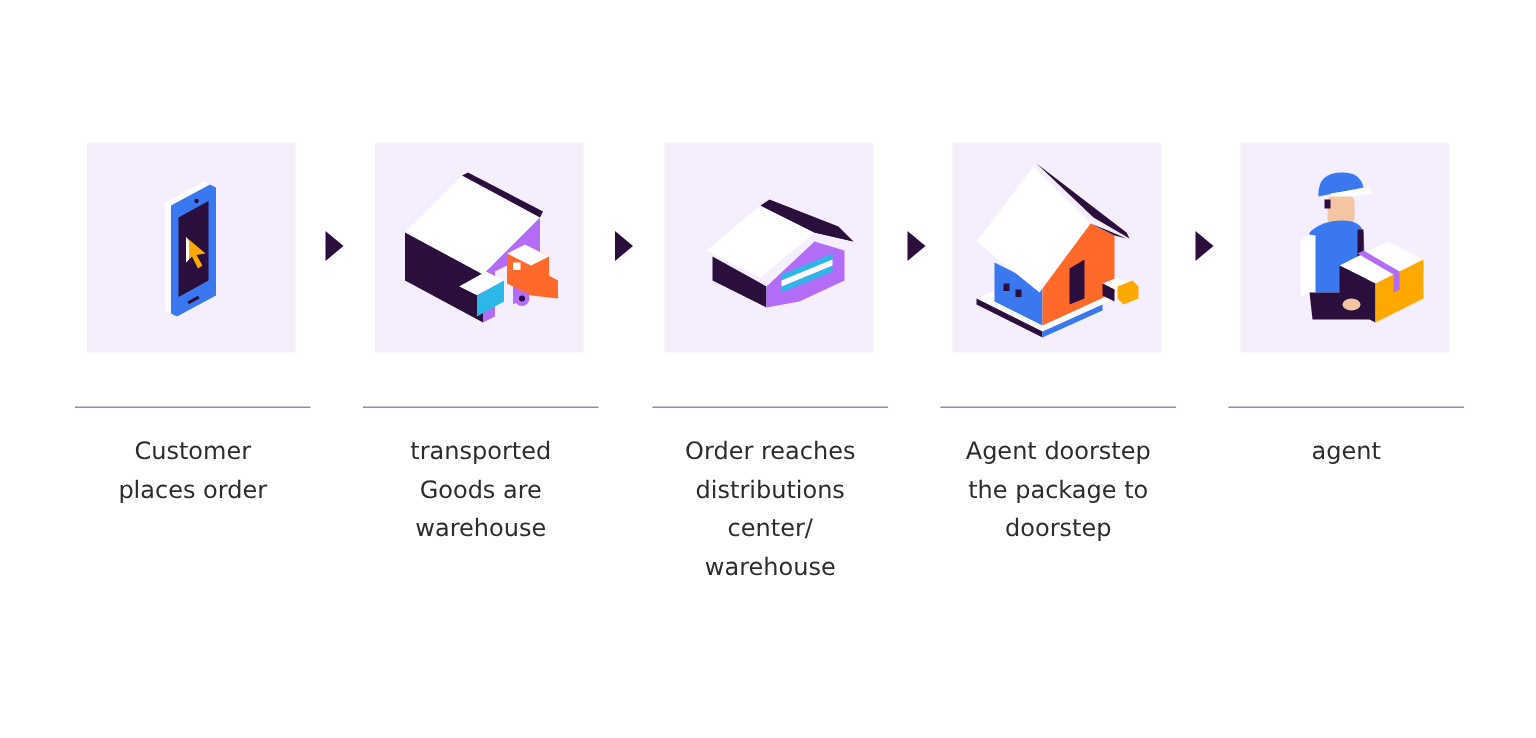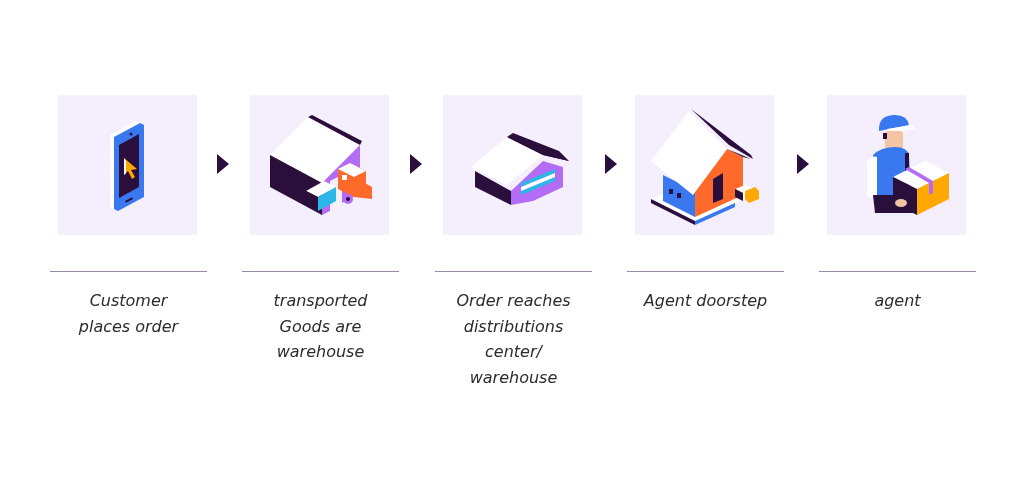--- a/index.html
+++ b/index.html
@@ -2,21 +2,21 @@
 <html><head>
 <meta charset="utf-8">
 <style>
   html, body { margin:0; padding:0; background:#ffffff; }
   body { width:1024px; height:492px; position:relative; overflow:hidden; font-family:"DejaVu Sans", sans-serif; }
   .step { position:absolute; top:95px; width:157px; }
   .tile { position:absolute; left:8px; top:0; width:139px; height:140px; background:#f5effd; }
   .tile svg { position:absolute; left:0; top:0; width:139px; height:140px; }
   .rule { position:absolute; left:0; top:176px; width:157px; height:1px; background:#9a8aa6; }
   .label { position:absolute; left:0; top:193px; width:157px; text-align:center; font-size:16px; line-height:25.5px; color:#2c2c2c; }
-  .label span { display:block;font-style:italic; }
+  .label span { display:block; }
   .arrow { position:absolute; top:154px; width:0; height:0; border-top:10px solid transparent; border-bottom:10px solid transparent; border-left:12px solid #2a0f3c; }
 </style>
 </head>
 <body>
 
 <div class="step" style="left:50px;">
   <div class="tile">
     <svg viewBox="0 0 139 140">
       <polygon points="52,40 78,26 82,28 82,100 56,114 52,112" fill="#ffffff"></polygon>
       <polygon points="56,42 82,28 86,30 86,102 60,116 56,114" fill="#3a78f0"></polygon>
@@ -103,20 +103,22 @@
       <rect x="34" y="94" width="4" height="5" fill="#2a0f3c"></rect>
       <rect x="42" y="98" width="4" height="5" fill="#2a0f3c"></rect>
       <polygon points="100,94 110,90 118,94 108,98" fill="#ffffff"></polygon>
       <polygon points="100,94 108,98 108,106 100,102" fill="#2a0f3c"></polygon>
       <polygon points="110,96 120,92 124,96 124,104 114,108 110,104" fill="#ffa800"></polygon>
     </svg>
   </div>
   <div class="rule"></div>
   <div class="label">
     <span>Agent doorstep</span>
+    <span>the package to</span>
+    <span>doorstep</span>
   </div>
 </div>
 
 <div class="arrow" style="left:797px;"></div>
 
 <div class="step" style="left:819px;">
   <div class="tile">
     <svg viewBox="0 0 139 140">
       <path d="M52,34 q0,-14 16,-14 q12,0 14,10 l-30,6 z" fill="#3a78f0"></path>
       <polygon points="60,34 86,30 88,34 64,38" fill="#ffffff"></polygon>

